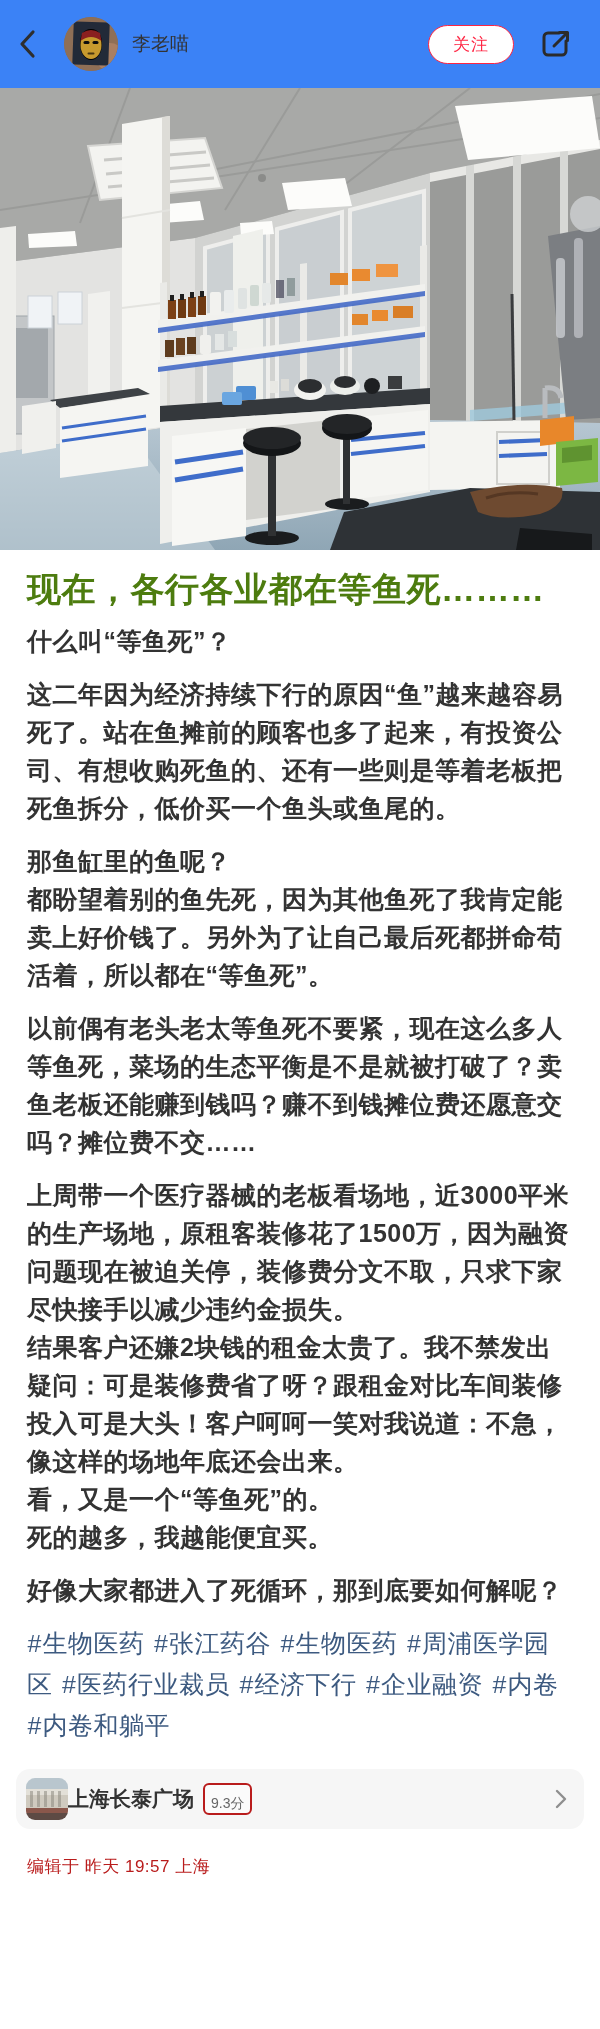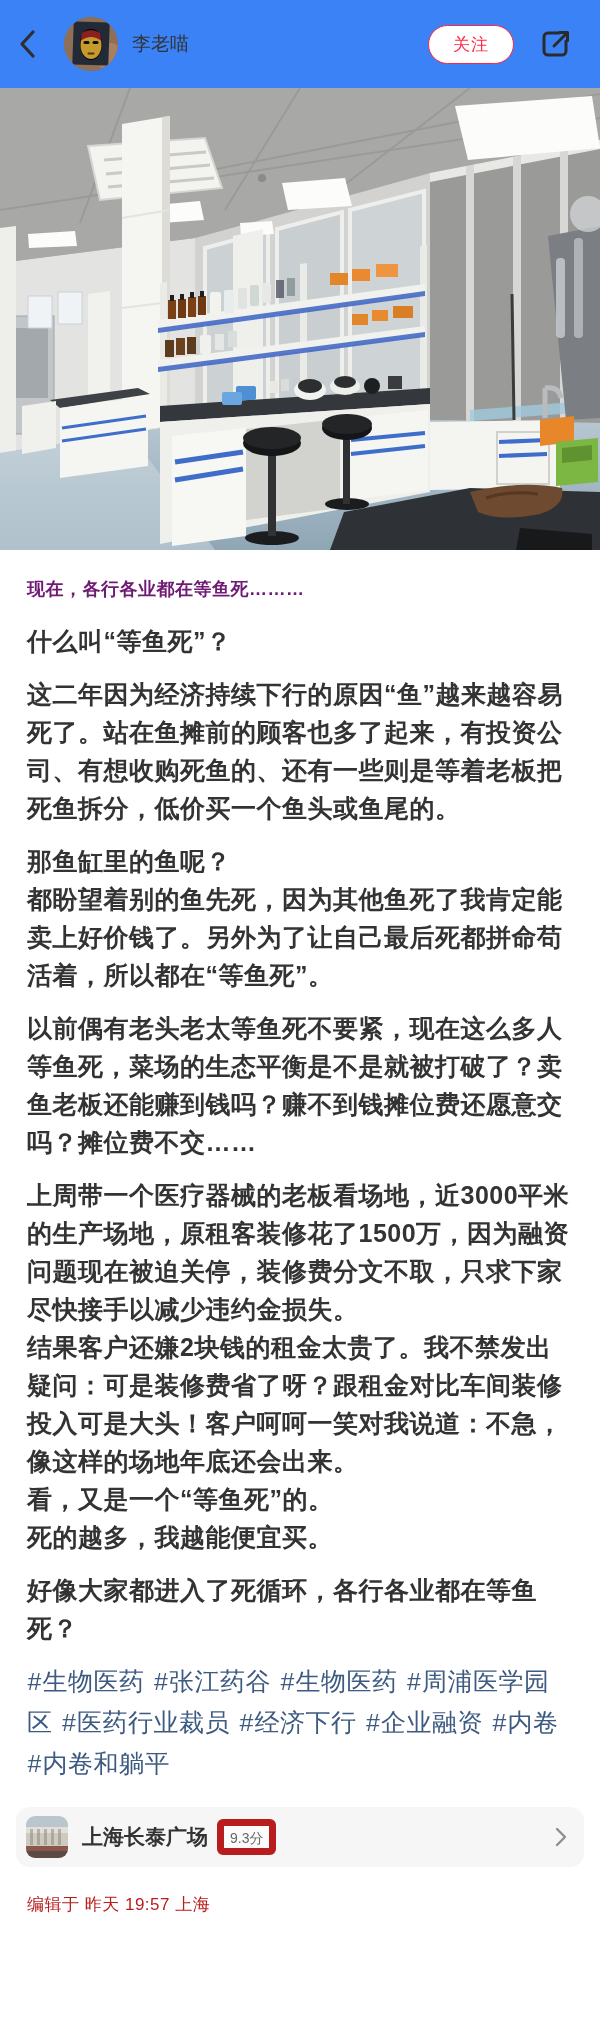--- a/index.html
+++ b/index.html
@@ -23,21 +23,21 @@
     font-size:17px; line-height:1; padding:10px 24px; border-radius:20px; cursor:pointer;
     font-family:inherit; letter-spacing:1px;
   }
   .share{width:40px;height:40px;margin-left:22px;display:flex;align-items:center;justify-content:center;cursor:pointer;}
   
   .photo{width:600px;height:462px;display:block;overflow:hidden;background:#b9bab8;cursor:pointer;}
   .photo svg{display:block;}
   
   .content{padding:20px 27px 0 27px;}
   .post-title{
-    font-size:18px; line-height:38px; font-weight:700; color:#701a75;
+    font-size:34px; line-height:38px; font-weight:700; color:#4d7c0f;
     margin:0 0 14px 0; letter-spacing:.5px;
   }
   .para{
     font-size:25px; line-height:38px; font-weight:700; color:#333;
     margin:0 0 15px 0; letter-spacing:.5px; white-space:pre-line;
   }
   .tags{margin:4px 0 0 0; font-size:25px; line-height:39px; letter-spacing:.5px;}
   .tag{color:var(--tag-color,#3d5a80); text-decoration:none; margin-right:9px; cursor:pointer;font-family:Liberation Mono, monospace;}
   
   .card{
@@ -48,24 +48,24 @@
     width:42px;height:42px;border-radius:9px;flex:0 0 auto;overflow:hidden;
     background:
       linear-gradient(180deg,#b9c6ce 0 26%, #e3e0d8 26% 40%, #cfcabf 40% 72%, #8a574b 72% 84%, #5d4a44 84%);
     position:relative;
   }
   .thumb::after{
     content:""; position:absolute; left:4px; right:4px; top:13px; height:16px;
     background:repeating-linear-gradient(90deg,#8d8a80 0 3px, transparent 3px 7px);
     opacity:.55;
   }
-  .loc-name{font-size:21px; font-weight:600; color:#333; margin-left:14px;}
+  .loc-name{font-size:21px; font-weight:600; color:#333; }
   .score{
-    margin-left:9px; font-size:14px; color:#666; border:7px solid #b91c1c;
-    border-radius:6px; padding:4px 6px 2px 6px; line-height:1.2; background:#fbfbfb;
+    margin-left:9px; font-size:14px; color:#666; border:2px solid #b91c1c;
+    border-radius:6px; padding:10px 6px 2px 6px; line-height:1.2; background:#fbfbfb;
   }
   .card-spacer{flex:1;}
   
   .footer{margin:26px 27px 24px 27px; font-size:17px; color:#b91c1c; letter-spacing:.5px;}
 </style>
 </head>
 <body>
 
 <div class="header">
   <div class="back">
@@ -273,21 +273,21 @@
   <div>
       <p class="para">什么叫“等鱼死”？</p>
       <p class="para">这二年因为经济持续下行的原因“鱼”越来越容易死了。站在鱼摊前的顾客也多了起来，有投资公司、有想收购死鱼的、还有一些则是等着老板把死鱼拆分，低价买一个鱼头或鱼尾的。</p>
       <p class="para">那鱼缸里的鱼呢？
 都盼望着别的鱼先死，因为其他鱼死了我肯定能卖上好价钱了。另外为了让自己最后死都拼命苟活着，所以都在“等鱼死”。</p>
       <p class="para">以前偶有老头老太等鱼死不要紧，现在这么多人等鱼死，菜场的生态平衡是不是就被打破了？卖鱼老板还能赚到钱吗？赚不到钱摊位费还愿意交吗？摊位费不交……</p>
       <p class="para">上周带一个医疗器械的老板看场地，近3000平米的生产场地，原租客装修花了1500万，因为融资问题现在被迫关停，装修费分文不取，只求下家尽快接手以减少违约金损失。
 结果客户还嫌2块钱的租金太贵了。我不禁发出疑问：可是装修费省了呀？跟租金对比车间装修投入可是大头！客户呵呵一笑对我说道：不急，像这样的场地年底还会出来。
 看，又是一个“等鱼死”的。
 死的越多，我越能便宜买。</p>
-      <p class="para">好像大家都进入了死循环，各行各业都在等鱼死？</p>
+      <p class="para">好像大家都进入了死循环，那到底要如何解呢？</p>
     </div>
   <div class="tags"><a class="tag">#生物医药</a><a class="tag">#张江药谷</a><a class="tag">#生物医药</a><a class="tag">#周浦医学园区</a><a class="tag">#医药行业裁员</a><a class="tag">#经济下行</a><a class="tag">#企业融资</a><a class="tag">#内卷</a><a class="tag">#内卷和躺平</a></div>
 </div>
 
 <div class="card">
   <div class="thumb"></div>
   <span class="loc-name">上海长泰广场</span>
   <span class="score">9.3分</span>
   <div class="card-spacer"></div>
   <svg width="14" height="22" viewBox="0 0 14 22">

